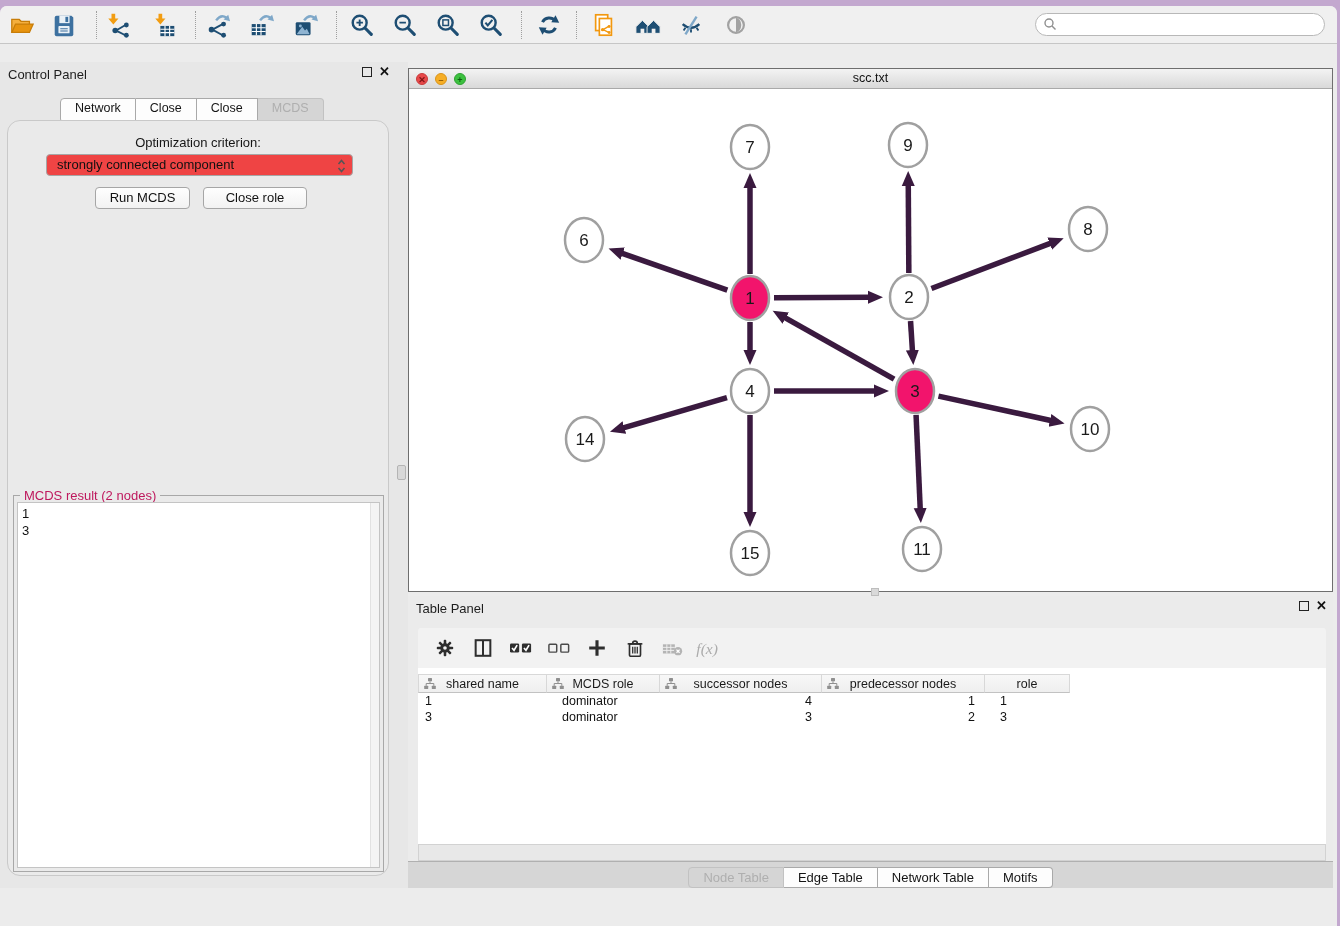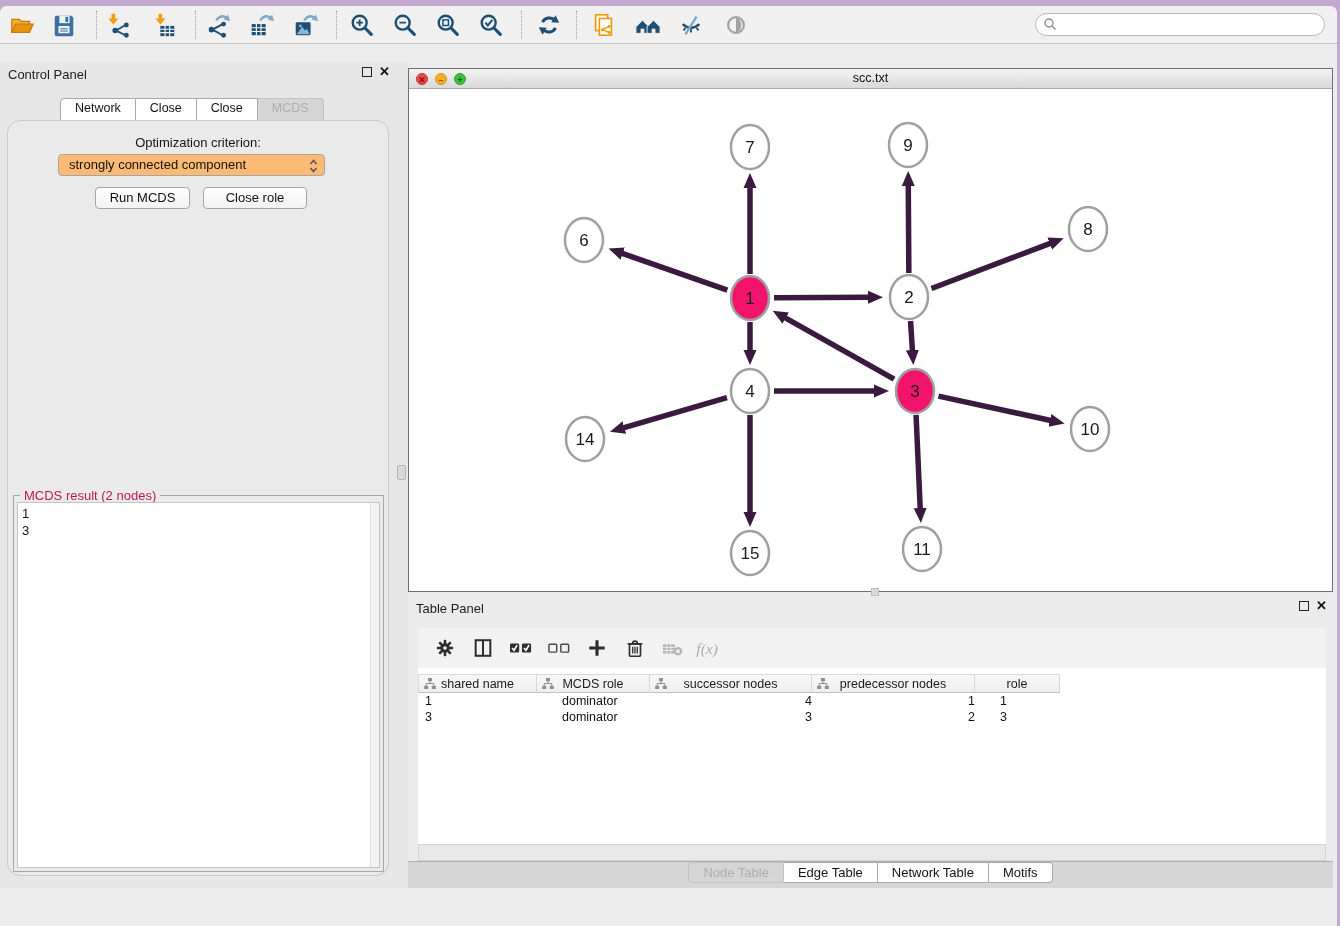--- a/index.html
+++ b/index.html
@@ -39,23 +39,23 @@
   .cp-tabs { position:absolute; left:60px; top:36px; display:flex; height:25px; }
   .seg-tab { font-size:12.5px; color:#141414; background:#FDFDFD; border:1px solid #A9A9A9;
     padding:0 14px; line-height:18px; border-left-width:0; }
   .seg-tab.first { border-left-width:1px; border-radius:4px 0 0 4px; }
   .seg-tab.last { border-radius:0 4px 4px 0; }
   .seg-tab.selected-dim { background:#D5D5D5; color:#AFAFAF; border-color:#C2C2C2; }
 
   .cp-frame { position:absolute; left:7px; top:58px; width:382px; height:756px;
     background:#EAEAEA; border:1px solid #C9C9C9; border-radius:13px; }
   .opt-label { position:absolute; left:0; right:0; top:14px; text-align:center; font-size:13px; color:#151515; }
-  .criterion { position:absolute; left:38px; top:33px; width:267px; height:22px; background:#fdba74;
+  .criterion { position:absolute; left:38px; top:33px; width:307px; height:22px; background:#ef4444;
     border:1px solid #A6A6A6; border-radius:4px; font-size:13px; color:#111; line-height:20px;
-    padding-left:10px;margin-left:12px; }
+    padding-left:10px; }
   .criterion .stepper { position:absolute; right:6px; top:3px; }
   .cp-buttons { position:absolute; left:0; top:66px; width:100%; }
   .cp-btn { position:absolute; height:22px; background:linear-gradient(#FEFEFE,#F2F2F2);
     border:1px solid #A6A6A6; border-radius:4px; font-size:13px; color:#111; text-align:center; line-height:20px; }
   .btn-run { left:87px; width:95px; }
   .btn-close { left:195px; width:104px; }
 
   .result-box { position:absolute; left:5px; top:374px; width:371px; height:377px;
     border:1px solid #A8A8A8; background:#EAEAEA; }
   .result-legend { position:absolute; left:6px; top:-8px; background:#EAEAEA; padding:0 4px;
@@ -99,21 +99,21 @@
   .th { position:relative; background:linear-gradient(#F7F7F7,#EFEFEF); border-top:1px solid #D8D8D8;
     border-bottom:1px solid #C2C2C2; border-right:1px solid #D8D8D8; font-size:12.5px; color:#1a1a1a;
     display:flex; align-items:center; justify-content:center; flex:0 0 auto; }
   .th:first-child { border-left:1px solid #D8D8D8; }
   .tree-ico { position:absolute; left:5px; top:3px; }
   .t-row { display:flex; height:16px; }
   .td { font-size:12.5px; color:#111; line-height:16px; flex:0 0 auto; overflow:hidden; }
   .tp-scrollstrip { position:absolute; left:10px; right:7px; top:248px; height:17px; background:#E8E8E8;
     border:1px solid #D2D2D2; }
   .tp-tabsbar { position:absolute; left:0; right:0; top:265px; height:27px; background:#D6D6D6;
-    border-top:1px solid #B0B0B0; display:flex; align-items:flex-start; justify-content:center; }
+    border-top:1px solid #B0B0B0; display:flex; align-items:flex-end; justify-content:center; }
   .tp-tabsbar .seg-tab { line-height:19px; font-size:13px; }
 
   
   .statusbar { position:absolute; left:0; right:0; bottom:0; height:38px; background:#ECECEC;
     border-top:1px solid #C6C6C6; }
   .list-btn { position:absolute; left:10px; top:8px; width:30px; height:24px; background:#FAFAFA;
     border:1px solid #ADADAD; display:flex; align-items:center; justify-content:center; }
   .memory-btn { position:absolute; right:7px; top:8px; height:24px; background:#FBFBFB;
     border:1px solid #ADADAD; border-radius:2px; display:flex; align-items:center; gap:6px;
     padding:0 10px; font-size:13px; color:#111; }
@@ -490,21 +490,21 @@
             </svg>
           </div>
           <div class="tp-ico">
             <svg width="34" height="22" viewBox="0 0 36 24">
               <text x="2" y="18" font-family="Liberation Serif, serif" font-style="italic" font-size="17" fill="#ABABAB">f(x)</text>
             </svg>
           </div>
         </div>
         <div class="tp-card">
           <div class="t-header" id="table-header">
-                <div class="th" style="width: 119px;">
+                <div class="th" style="width: 129px;">
                   <span class="tree-ico"><svg width="12" height="12" viewBox="0 0 12 12">
                       <g fill="#8F8F8F">
                         <rect x="4" y="0" width="4" height="3.2" rx="0.5"></rect>
                         <rect x="0.2" y="7.8" width="4" height="3.2" rx="0.5"></rect>
                         <rect x="7.8" y="7.8" width="4" height="3.2" rx="0.5"></rect>
                       </g>
                       <path d="M6 3.2 V5.5 M2.2 7.8 V5.5 H9.8 V7.8" stroke="#8F8F8F" stroke-width="1" fill="none"></path>
                     </svg></span>
                   <span>shared name</span>
                 </div>

